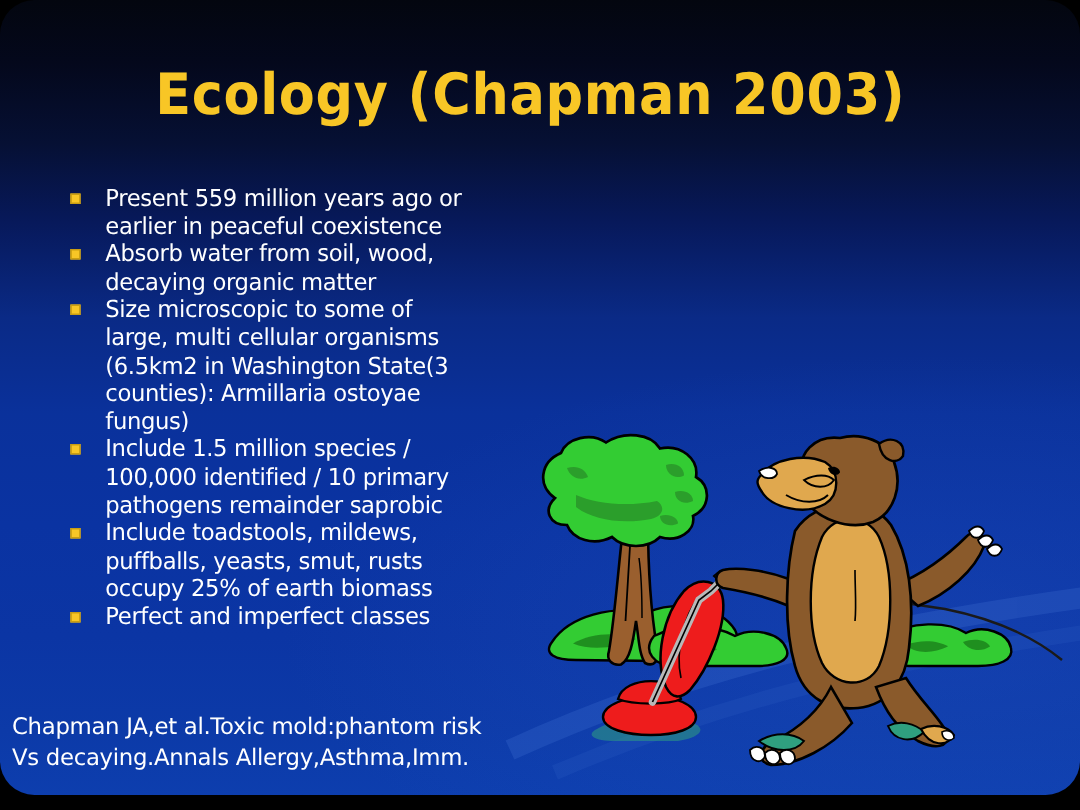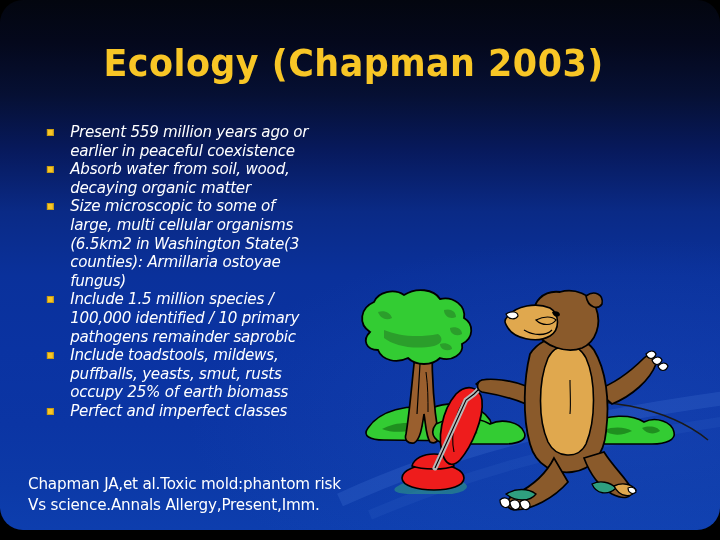--- a/index.html
+++ b/index.html
@@ -69,21 +69,20 @@
 
   
   #body-list {
     position: absolute;
     left: 44px;
     top: 123px;
     width: 312px;
     margin: 0;
     padding: 0;
     list-style: none;
-    font-style: italic;
   }
   .bullet-row {
     position: relative;
     padding-left: 27px;
     margin: 0 0 0 0;
     color: #ffffff;
     font-size: 15.6px;
     line-height: 18.6px;
     font-family: "DejaVu Sans", sans-serif;
     letter-spacing: -0.25px;
@@ -97,21 +96,21 @@
     width: 7px;
     height: 7px;
     background: #f8c626;
     border: 1px solid #c99d12;
     box-sizing: border-box;
   }
 
   
   #footer {
     position: absolute;
-    left: 28px;
+    left: 8px;
     top: 474px;
     width: 400px;
     color: #ffffff;
     font-size: 15.2px;
     line-height: 21px;
     font-family: "DejaVu Sans", sans-serif;
     letter-spacing: -0.2px;
   }
   #footer div { white-space: nowrap; }
 
@@ -177,21 +176,21 @@
 
     <li class="bullet-row">
       <span class="bullet-marker"></span>
       <div>Perfect and imperfect classes</div>
     </li>
 
   </ul>
 
   <div id="footer">
     <div>Chapman JA,et al.Toxic mold:phantom risk</div>
-    <div>Vs science.Annals Allergy,Present,Imm.</div>
+    <div>Vs decaying.Annals Allergy,Asthma,Imm.</div>
   </div>
 
   <svg id="clipart" viewBox="0 0 380 252">
 
     <g>
       <path d="M28,140 C40,122 68,116 92,120 C112,112 140,116 150,132 C156,144 144,152 126,153 L44,152 C30,152 22,148 28,140 Z" fill="#33cc33" stroke="#000" stroke-width="1.6"></path>
       <path d="M42,141 C54,134 72,133 84,138 C72,144 54,146 42,141 Z" fill="#1f8f1f"></path>
       <path d="M104,133 C116,128 130,129 138,134 C128,140 114,140 104,133 Z" fill="#1f8f1f"></path>
     </g>
 

